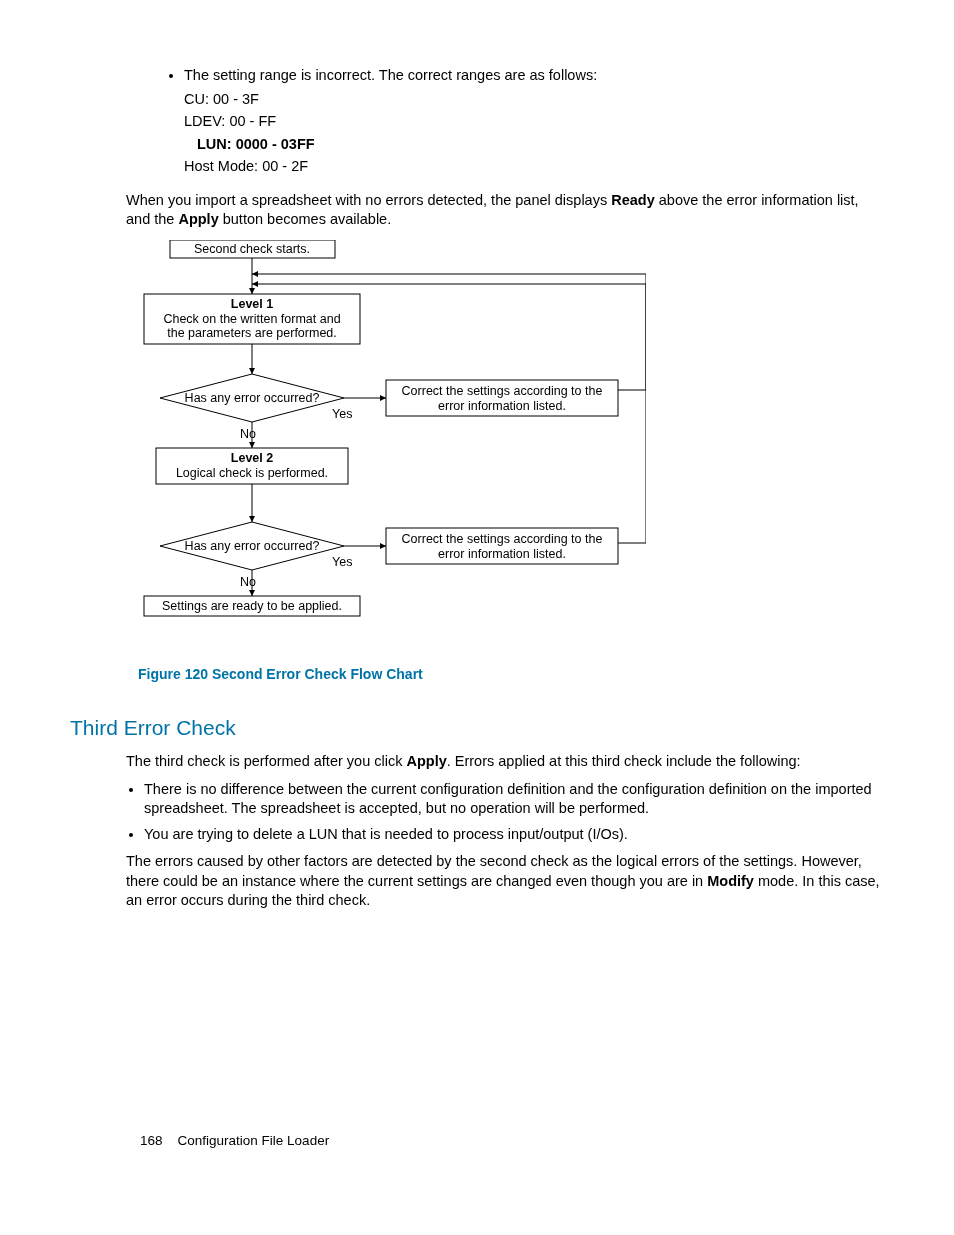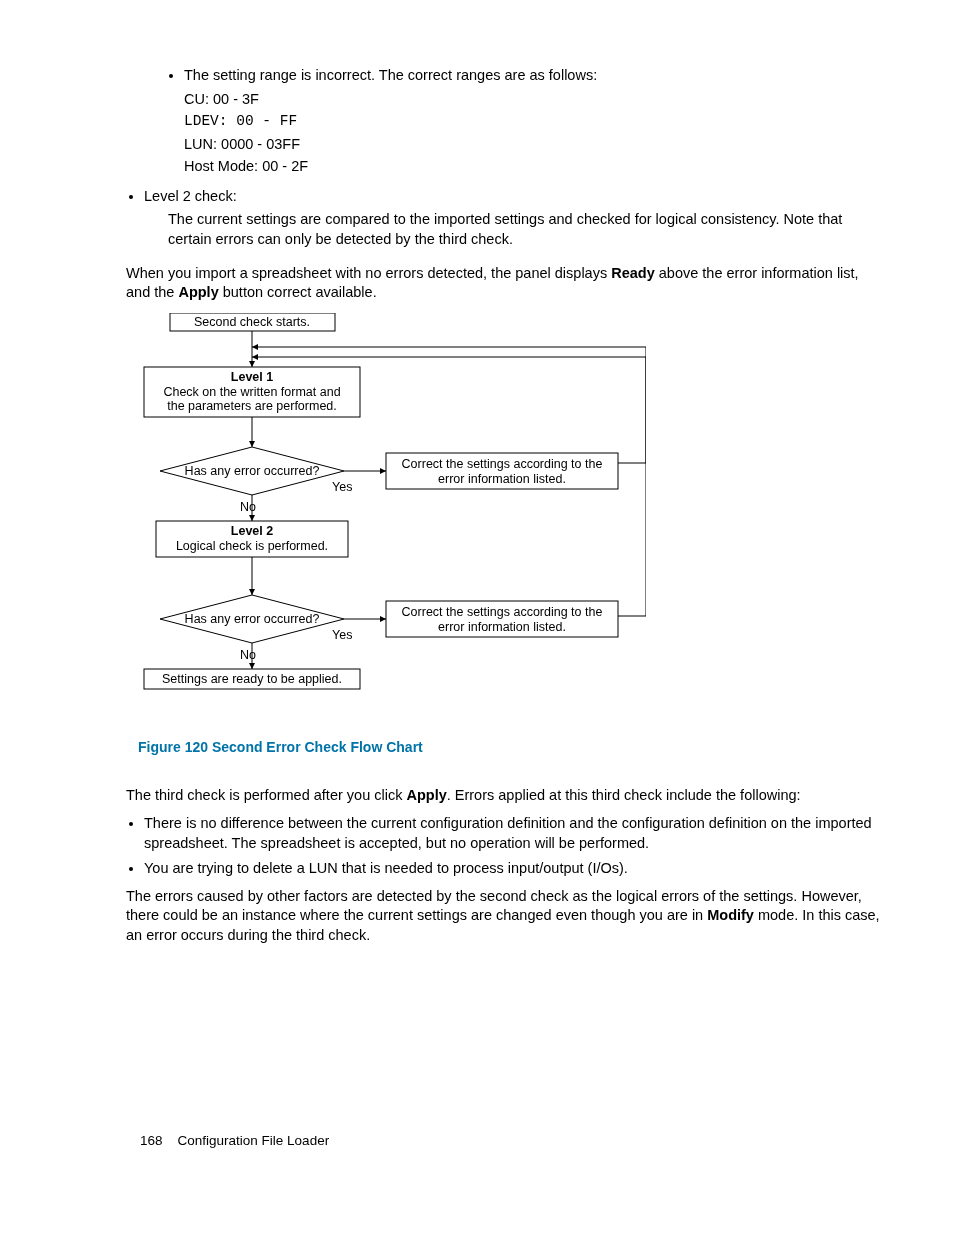--- a/index.html
+++ b/index.html
@@ -71,36 +71,30 @@
 </head>
 <body>
 
 <div class="page">
 
   <ul class="content-indent2">
     <li>
       <span>The setting range is incorrect. The correct ranges are as follows:</span>
       <div class="nobullet" style="margin-top:4px;">
         <div style="margin:3px 0;">CU: 00 - 3F</div>
-        <div style="margin:3px 0;font-family:Liberation Mono, monospace;">LDEV: 00 - FF</div>
-        <div style="margin:3px 0;">LUN: 0000 - 03FF</div>
+        <div style="margin:3px 0;">LDEV: 00 - FF</div>
+        <div style="margin:3px 13px;font-weight:bold;">LUN: 0000 - 03FF</div>
         <div style="margin:3px 0;">Host Mode: 00 - 2F</div>
       </div>
     </li>
   </ul>
 
-  <ul class="content-indent" style="margin-top:10px;">
-    <li>
-      <span>Level 2 check:</span>
-      <div style="margin-top:4px; margin-left: 24px;">The current settings are compared to the imported settings and checked for logical consistency. Note that certain errors can only be detected by the third check.</div>
-    </li>
-  </ul>
 
   <p class="content-indent" style="margin-top:14px;">
-    <span>When you import a spreadsheet with no errors detected, the panel displays </span><b>Ready</b><span> above the error information list, and the </span><b>Apply</b><span> button correct available.</span>
+    <span>When you import a spreadsheet with no errors detected, the panel displays </span><b>Ready</b><span> above the error information list, and the </span><b>Apply</b><span> button becomes available.</span>
   </p>
 
   <div class="content-indent diagram" style="margin-top:10px;">
     <svg width="520" height="400" viewBox="0 0 520 400">
 
       <defs>
         <marker id="arrow" markerWidth="8" markerHeight="8" refX="6" refY="3" orient="auto">
           <path d="M0,0 L6,3 L0,6 Z" fill="#000"></path>
         </marker>
       </defs>
@@ -158,20 +152,21 @@
       <line x1="492" y1="303" x2="520" y2="303" stroke="#000"></line>
 
       <line x1="126" y1="330" x2="126" y2="356" stroke="#000" marker-end="url(#arrow)"></line>
       <rect x="18" y="356" width="216" height="20" fill="#fff" stroke="#000"></rect>
       <text x="126" y="370" text-anchor="middle">Settings are ready to be applied.</text>
     </svg>
   </div>
 
   <div class="figure-caption content-indent">Figure 120 Second Error Check Flow Chart</div>
 
+  <h2>Third Error Check</h2>
 
   <p class="content-indent">
     <span>The third check is performed after you click </span><b>Apply</b><span>. Errors applied at this third check include the following:</span>
   </p>
 
   <ul class="content-indent">
     <li style="margin-bottom:6px;">There is no difference between the current configuration definition and the configuration definition on the imported spreadsheet. The spreadsheet is accepted, but no operation will be performed.</li>
     <li>You are trying to delete a LUN that is needed to process input/output (I/Os).</li>
   </ul>
 

